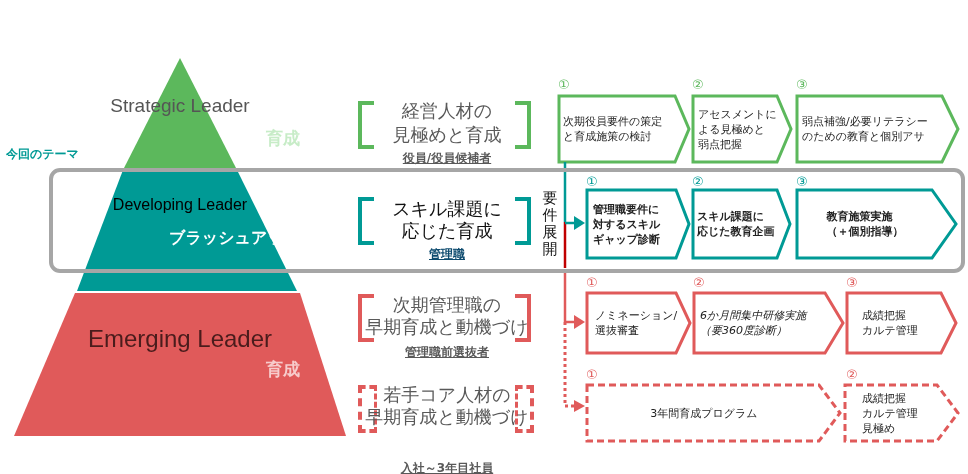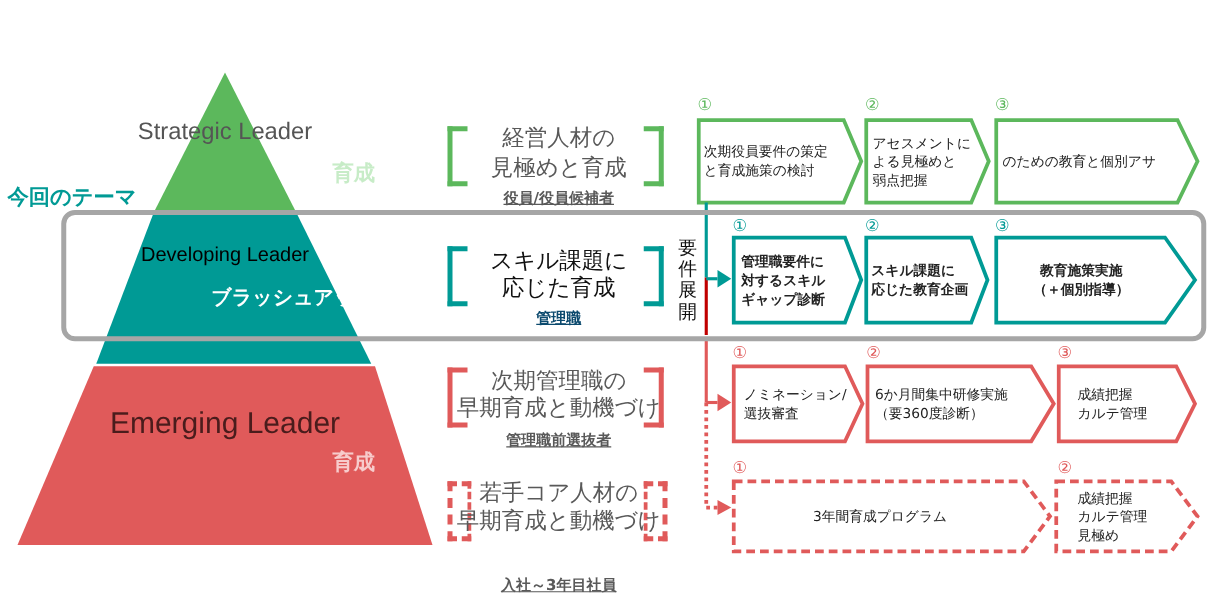--- a/index.html
+++ b/index.html
@@ -1,31 +1,31 @@
 <!DOCTYPE html>
 <html><head>
 <meta charset="utf-8">
 <style>
   html, body { margin:0; padding:0; background:#ffffff; }
   body { width:968px; height:474px; position:relative; overflow:hidden;
          font-family:"DejaVu Sans","Liberation Sans",sans-serif; }
   svg.layer { position:absolute; left:0; top:0; }
   .pyr-title { position:absolute; text-align:center; font-family:"Liberation Sans",sans-serif; white-space:nowrap; }
   .pyr-sub { position:absolute; text-align:right; font-weight:bold; white-space:nowrap; }
-  .theme-label { position:absolute; left:6px; top:146px; color:#009a95; font-weight:bold; font-size:17px; }
+  .theme-label { position:absolute; left:6px; top:146px; color:#009a95; font-weight:bold; font-size:12px; }
   .mid-label { position:absolute; text-align:center; color:#595959; font-size:18px; line-height:24px; }
   .mid-sub { position:absolute; text-align:center; color:#595959; font-size:12px; font-weight:bold; text-decoration:underline; }
   .bracket { position:absolute; width:12px; border:4px solid; }
   .bracket.l { border-right:none; }
   .bracket.r { border-left:none; }
   .bracket.dash { border-style:dashed; }
   .vtext { position:absolute; width:18px; font-size:15px; line-height:17px; color:#111; text-align:center; }
   .step-num { position:absolute; font-size:13px; }
   .step-text { position:absolute; font-size:11px; line-height:15px; color:#222; display:flex; align-items:center; }
-  .step-text.center { justify-content:center; text-align:center; }
+  .step-text.center { justify-content:center; text-align:left; }
   .step-text.bold { font-weight:bold; }
 </style>
 </head>
 <body>
 
 <svg class="layer" width="968" height="474">
 
   <polygon points="180,58 236,168 124,168" fill="#5cb85c"></polygon>
   <polygon points="123,170 237,170 297,291 77,291" fill="#009a95"></polygon>
   <polygon points="75,293 300,293 346,436 14,436" fill="#e05a5a"></polygon>
@@ -131,20 +131,21 @@
   <div>
       <div>アセスメントに</div>
       <div>よる見極めと</div>
       <div>弱点把握</div>
     </div>
 </div>
 
 <div class="step-num" style="left:796px; top:77px; color:#5cb85c;">③</div>
 <div class="step-text" style="left:802px; top:100px; width:145px; height:58px;">
   <div>
+      <div>弱点補強/必要リテラシー</div>
       <div>のための教育と個別アサ</div>
     </div>
 </div>
 
 <div class="step-num" style="left:586px; top:174px; color:#009a95;">①</div>
 <div class="step-text bold" style="left:593px; top:193px; width:85px; height:62px;">
   <div>
       <div>管理職要件に</div>
       <div>対するスキル</div>
       <div>ギャップ診断</div>
@@ -169,21 +170,21 @@
 
 <div class="step-num" style="left:586px; top:275px; color:#e05a5a;">①</div>
 <div class="step-text" style="left:595px; top:296px; width:85px; height:54px;">
   <div>
       <div>ノミネーション/</div>
       <div>選抜審査</div>
     </div>
 </div>
 
 <div class="step-num" style="left:693px; top:275px; color:#e05a5a;">②</div>
-<div class="step-text" style="left:700px; top:296px; width:130px; height:54px;">
+<div class="step-text" style="left:700px; top:296px; width:130px; height:54px;font-style:italic;">
   <div>
       <div>6か月間集中研修実施</div>
       <div>（要360度診断）</div>
     </div>
 </div>
 
 <div class="step-num" style="left:846px; top:275px; color:#e05a5a;">③</div>
 <div class="step-text" style="left:862px; top:296px; width:80px; height:54px;">
   <div>
       <div>成績把握</div>

